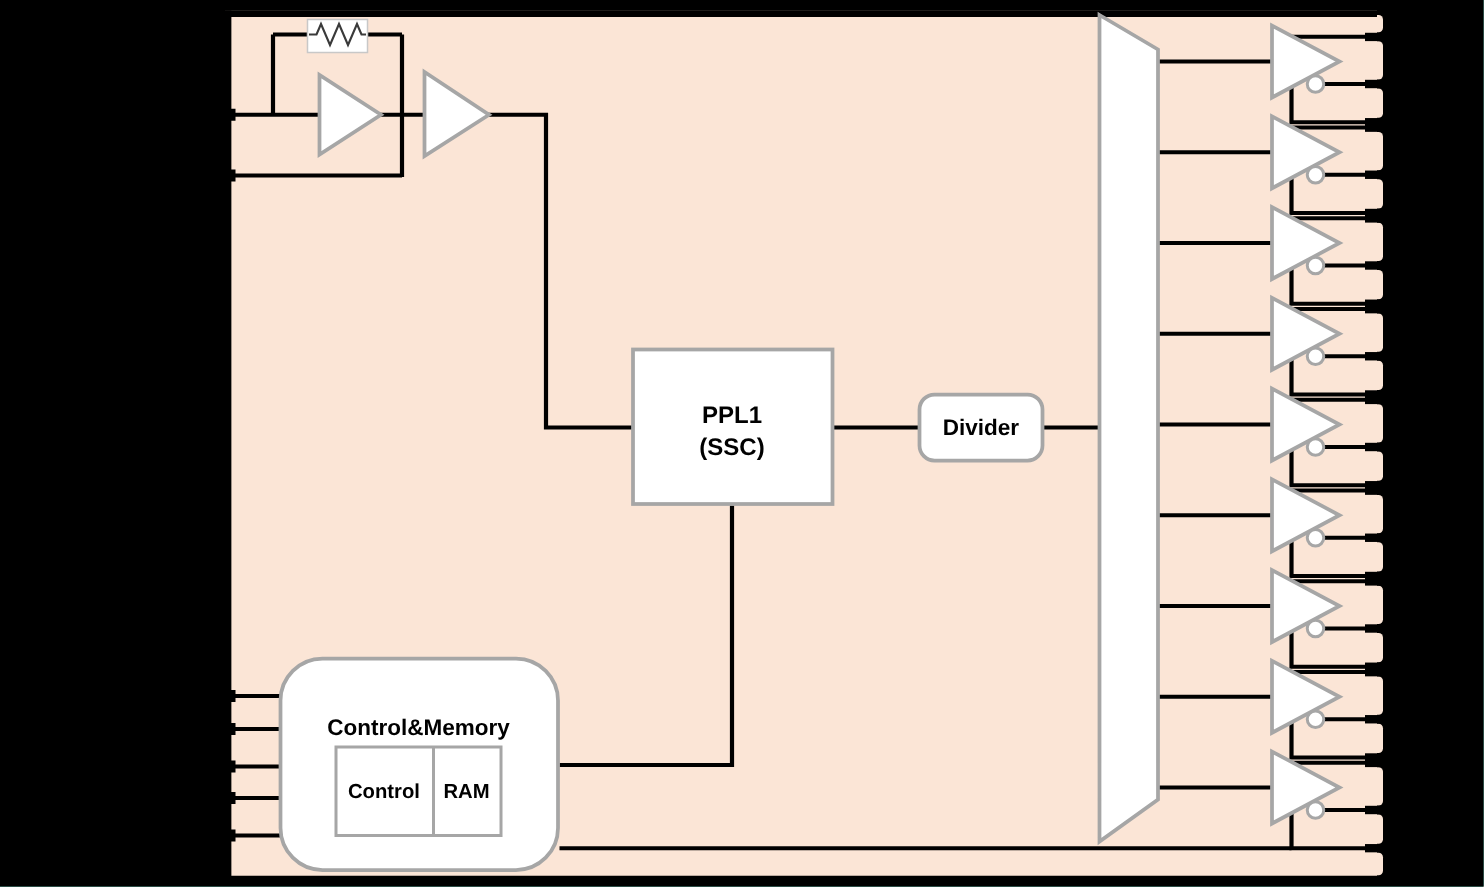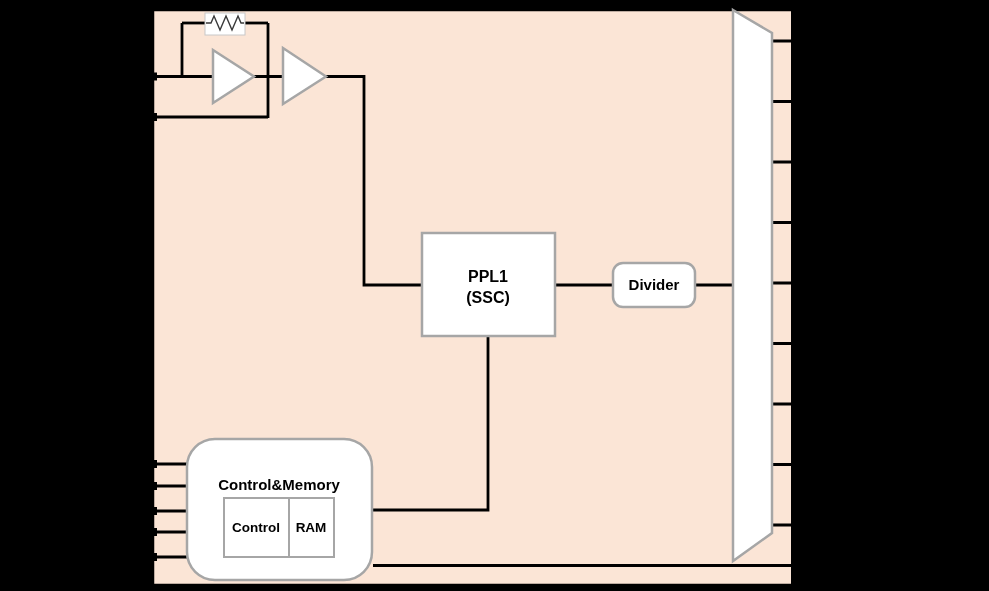--- a/index.html
+++ b/index.html
@@ -1,20 +1,20 @@
 <!DOCTYPE html>
 <html><head>
 <meta charset="utf-8">
 <style>
   html, body {
     margin: 0; padding: 0; background: #000;
   }
   .stage {
     position: relative;
-    width: 791px; height: 591px;
+    width: 989px; height: 591px;
     background: #14b8a6;
     font-family: "Liberation Sans", "DejaVu Sans", sans-serif;
     overflow: hidden;
   }
   svg { display: block; }
   .blk-label {
     font-family: "Liberation Sans", "DejaVu Sans", sans-serif;
     font-weight: bold;
     fill: #000;
     text-anchor: middle;

